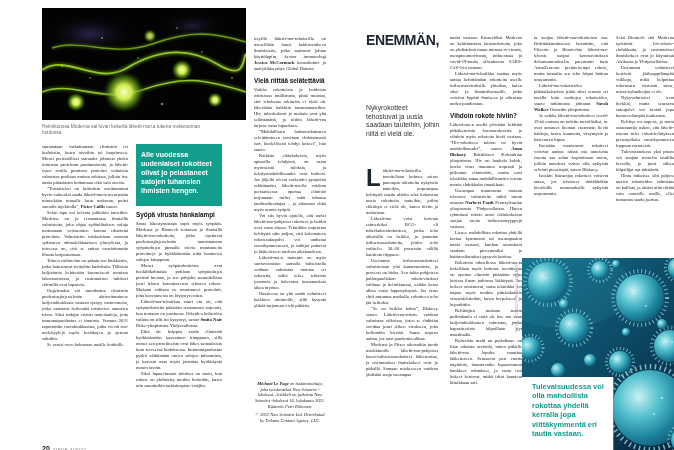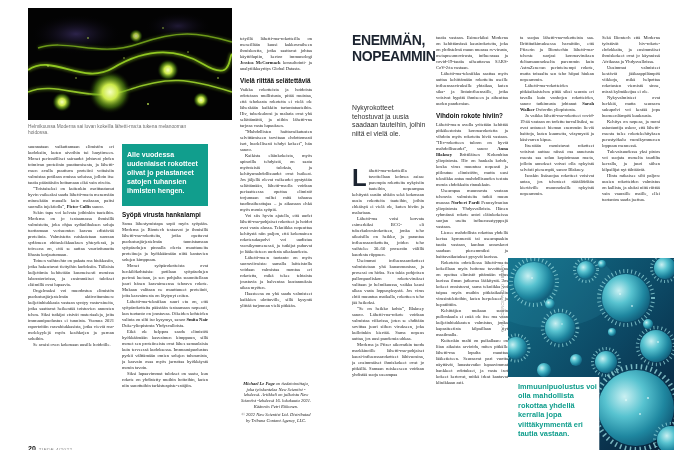--- a/index.html
+++ b/index.html
@@ -1,21 +1,21 @@
 <!DOCTYPE html>
 <html style="--accent: #119e8d; --headline: #1c2430; --caption: #6e6e6e;"><head>
 <meta charset="utf-8">
 <style>
   * { box-sizing: border-box; }
   html,body { margin:0; padding:0; }
   body {
     width:674px; height:450px; position:relative; overflow:hidden;
     background:#ffffff; font-family:"Liberation Sans", sans-serif; color:#1c1c1c;
   }
-  .abs { position:absolute; }
+  .abs { position:absolute;margin-left:14px; }
   .clip { overflow:hidden; }
   .bodytext {
     font-family:"Liberation Serif", serif;
     font-size:4.6px; line-height:6px; text-align:justify; color:#1d1d1d;
   }
   .bodytext p { margin:0; }
   .bodytext p + p { text-indent:5px; }
   .subhead {
     font-family:"Liberation Sans", sans-serif;
     font-weight:bold; font-size:6.4px; line-height:7.4px;
@@ -143,21 +143,20 @@
       <p>© 2022 New Scientist Ltd. Distributed by Tribune Content Agency, LLC.</p>
     </div>
   </div>
 
   <div class="abs" style="left:28px;top:437px">
     <span class="pageno">20</span><span class="issue">TIEDE 4/2022</span>
   </div>
 
   <div class="abs headline" style="left:352px;top:32px;width:96px">
     <div>ENEMMÄN,</div>
-    <div>NOPEAMMIN</div>
   </div>
 
   <div class="abs standfirst" style="left:352px;top:104px;width:74px">Nykyrokotteet tehostuvat ja uusia saadaan tauteihin, joihin niitä ei vielä ole.</div>
 
   <div class="abs bodytext clip" style="left:352px;top:168px;width:72px;height:270px">
     <p><span class="dropcap">L</span><span>ähetti-rna-rokotteilla tavoitellaan kolmea asiaa: parempia rokotteita nykyisiin tauteihin, nopeampaa kehitystä uusiin uhkiin sekä kokonaan uusia rokotteita tauteihin, joihin ehkäisyä ei vielä ole, kuten hiviin ja malariaan.</span></p>
     <p>Lähetti-rna voisi korvata esimerkiksi BCG- eli tuberkuloosirokotteen, jonka teho aikuisilla on heikko, ja parantaa influenssarokotteita, joiden teho vaihtelee 30–60 prosentin välillä kaudesta riippuen.</p>
     <p>Useimmat influenssarokotteet valmistetaan yhä kananmunissa, ja prosessi on hidas. Sen takia pohjoisen pallonpuoliskon rokotevirukset valitaan jo helmikuussa, vaikka kausi alkaa vasta loppusyksystä. Jos virus ehtii muuntua matkalla, rokotteen teho jää heikoksi.</p>
     <p>”Se on heikko kohta”, Blakney sanoo. Lähetti-rna-rokote voidaan valmistaa viikoissa, joten se ehditään sovittaa juuri siihen virukseen, joka kulloinkin kiertää. Sama nopeus auttaa, jos uusi pandemia uhkaa.</p>
     <p>Moderna ja Pfizer aikovatkin tuoda markkinoille lähetti-rna-pohjaiset kausi-influenssarokotteet lähivuosina, ja ensimmäiset ihmiskokeet ovat jo pitkällä. Samaan ruiskeeseen voidaan yhdistää suoja useampaa</p>
@@ -246,15 +245,15 @@
           <circle cx="124" cy="48" r=".9"></circle>
           <circle cx="24" cy="20" r=".9"></circle>
         <circle cx="150" cy="84" r=".9"></circle>
           <circle cx="54" cy="66" r=".8"></circle>
       </g>
     </svg>
   </div>
 
   <div class="abs vcredit" style="left:501px;top:264px">KUVA: SCIENCE PHOTO LIBRARY</div>
 
-  <div class="abs callout" style="left:518px;top:382px;width:80px">Immuunipuolustus voi olla mahdollista rokottaa yhdellä kerralla jopa viittäkymmentä eri tautia vastaan.</div>
+  <div class="abs callout" style="left:518px;top:382px;width:80px">Tulevaisuudessa voi olla mahdollista rokottaa yhdellä kerralla jopa viittäkymmentä eri tautia vastaan.</div>
 
 </div>
 
 </body></html>

